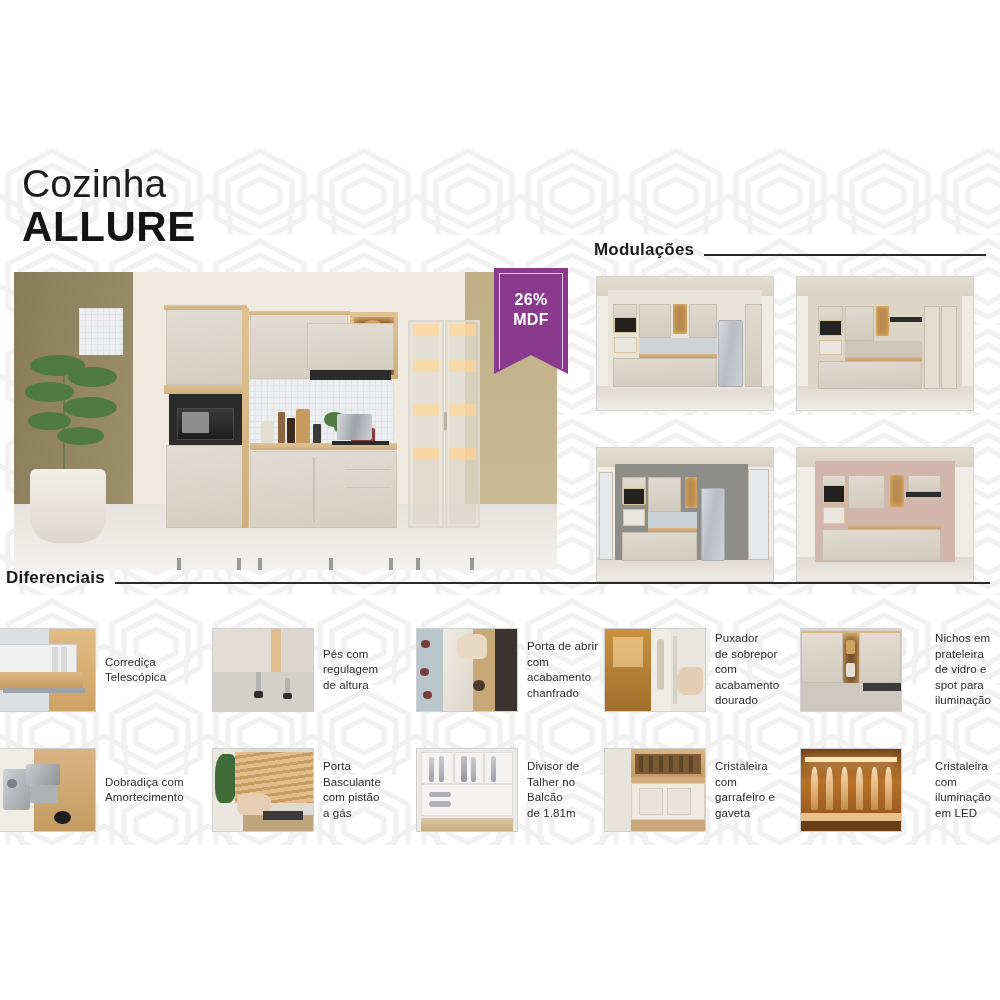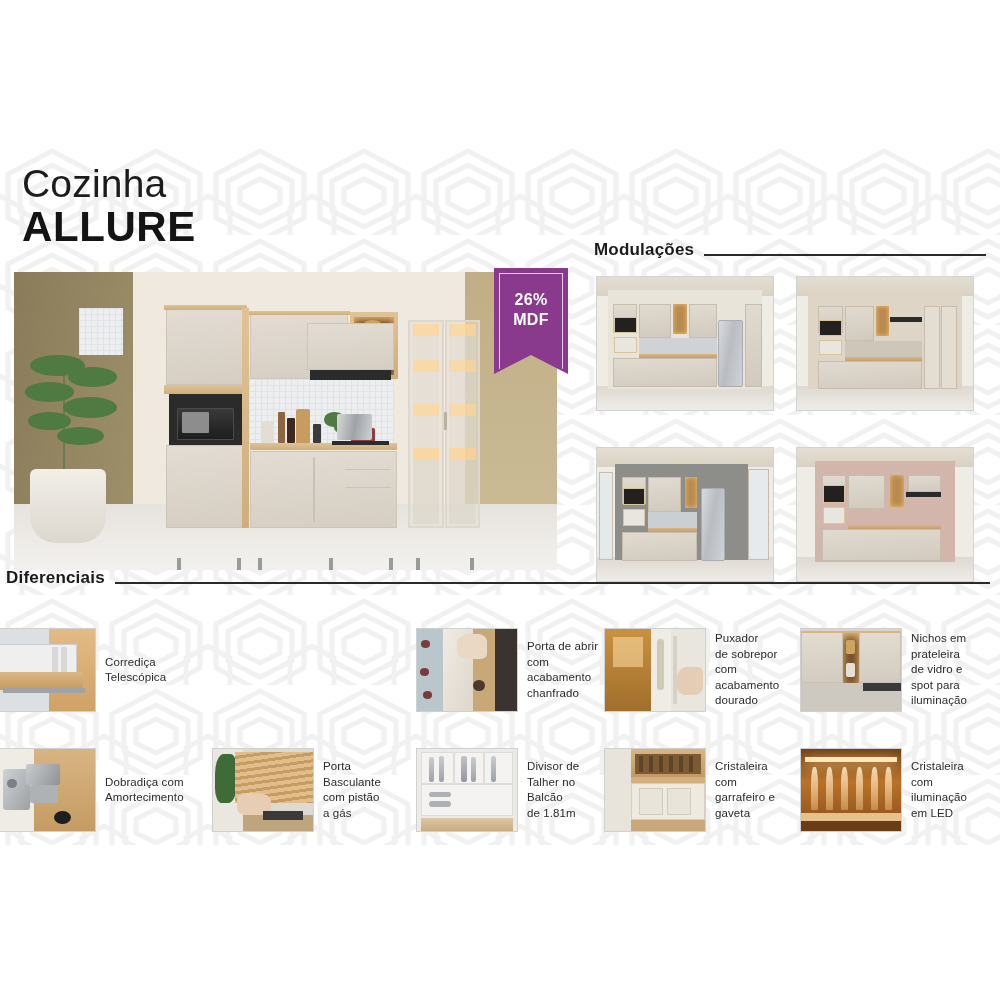--- a/index.html
+++ b/index.html
@@ -122,21 +122,21 @@
     font-size: 11.5px; line-height: 15.5px;
     color: #2b2b2b; letter-spacing: .1px;
     white-space: pre-line;
   }
   .f-row1 { top: 628px; }
   .f-row2 { top: 748px; }
   .f-c0 { left: -8px; }
   .f-c1 { left: 212px; }
   .f-c2 { left: 408px; margin-left: 8px; }
   .f-c3 { left: 604px; }
-  .f-c4 { left: 800px; }
+  .f-c4 { left: 800px; gap: 24px; }
   .feat.f-c0 .thumb { width: 104px; }
 
   
   .t-bg { position:absolute; inset:0; }
   .t-el { position:absolute; }
 
   
   #mdf-badge {
     position: absolute; left: 494px; top: 268px;
     width: 74px; height: 106px; z-index: 5;
@@ -350,20 +350,36 @@
       <div class="t-el" style="left:6%;top:18%;width:76%;height:48%;background:#efefef;border:1px solid #cfcfcf;"></div>
       <div class="t-el" style="left:6%;top:52%;width:82%;height:22%;background:linear-gradient(180deg,#dcb684,#c49a62);"></div>
       <div class="t-el" style="left:10%;top:72%;width:80%;height:6%;background:#9fa3a6;"></div>
       <div class="t-el" style="left:58%;top:22%;width:6%;height:30%;background:#d8d8d8;"></div>
       <div class="t-el" style="left:67%;top:22%;width:6%;height:30%;background:#d8d8d8;"></div>
     </div>
     <div class="cap">Corrediça
 Telescópica</div>
   </div>
 
+  <div class="feat f-row1 f-c1">
+    <div class="thumb">
+      <div class="t-bg" style="background:#dfdcd6;"></div>
+      <div class="t-el" style="left:0;top:0;width:60%;height:52%;background:#e3ded5;"></div>
+      <div class="t-el" style="left:58%;top:0;width:10%;height:62%;background:#e0bd8c;"></div>
+      <div class="t-el" style="left:68%;top:0;width:32%;height:62%;background:#ddd8cf;"></div>
+      <div class="t-el" style="left:0;top:52%;width:100%;height:48%;background:#d3d0ca;"></div>
+      <div class="t-el" style="left:43%;top:52%;width:5%;height:26%;background:#b4b4b4;"></div>
+      <div class="t-el" style="left:41%;top:76%;width:9%;height:8%;background:#2e2e2e;border-radius:2px;"></div>
+      <div class="t-el" style="left:72%;top:60%;width:5%;height:20%;background:#b4b4b4;"></div>
+      <div class="t-el" style="left:70%;top:78%;width:9%;height:7%;background:#2e2e2e;border-radius:2px;"></div>
+    </div>
+    <div class="cap">Pés com
+regulagem
+de altura</div>
+  </div>
 
   <div class="feat f-row1 f-c2">
     <div class="thumb">
       <div class="t-bg" style="background:#cfd6d8;"></div>
       <div class="t-el" style="left:0;top:0;width:26%;height:100%;background:#b9c6cc;"></div>
       <div class="t-el" style="left:4%;top:14%;width:9%;height:9%;background:#7a3b3b;border-radius:50%;"></div>
       <div class="t-el" style="left:3%;top:48%;width:9%;height:9%;background:#7a3b3b;border-radius:50%;"></div>
       <div class="t-el" style="left:6%;top:76%;width:9%;height:9%;background:#7a3b3b;border-radius:50%;"></div>
       <div class="t-el" style="left:26%;top:0;width:30%;height:100%;background:linear-gradient(110deg,#f0ece4,#ddd6ca);"></div>
       <div class="t-el" style="left:56%;top:0;width:22%;height:100%;background:#c9a878;"></div>

